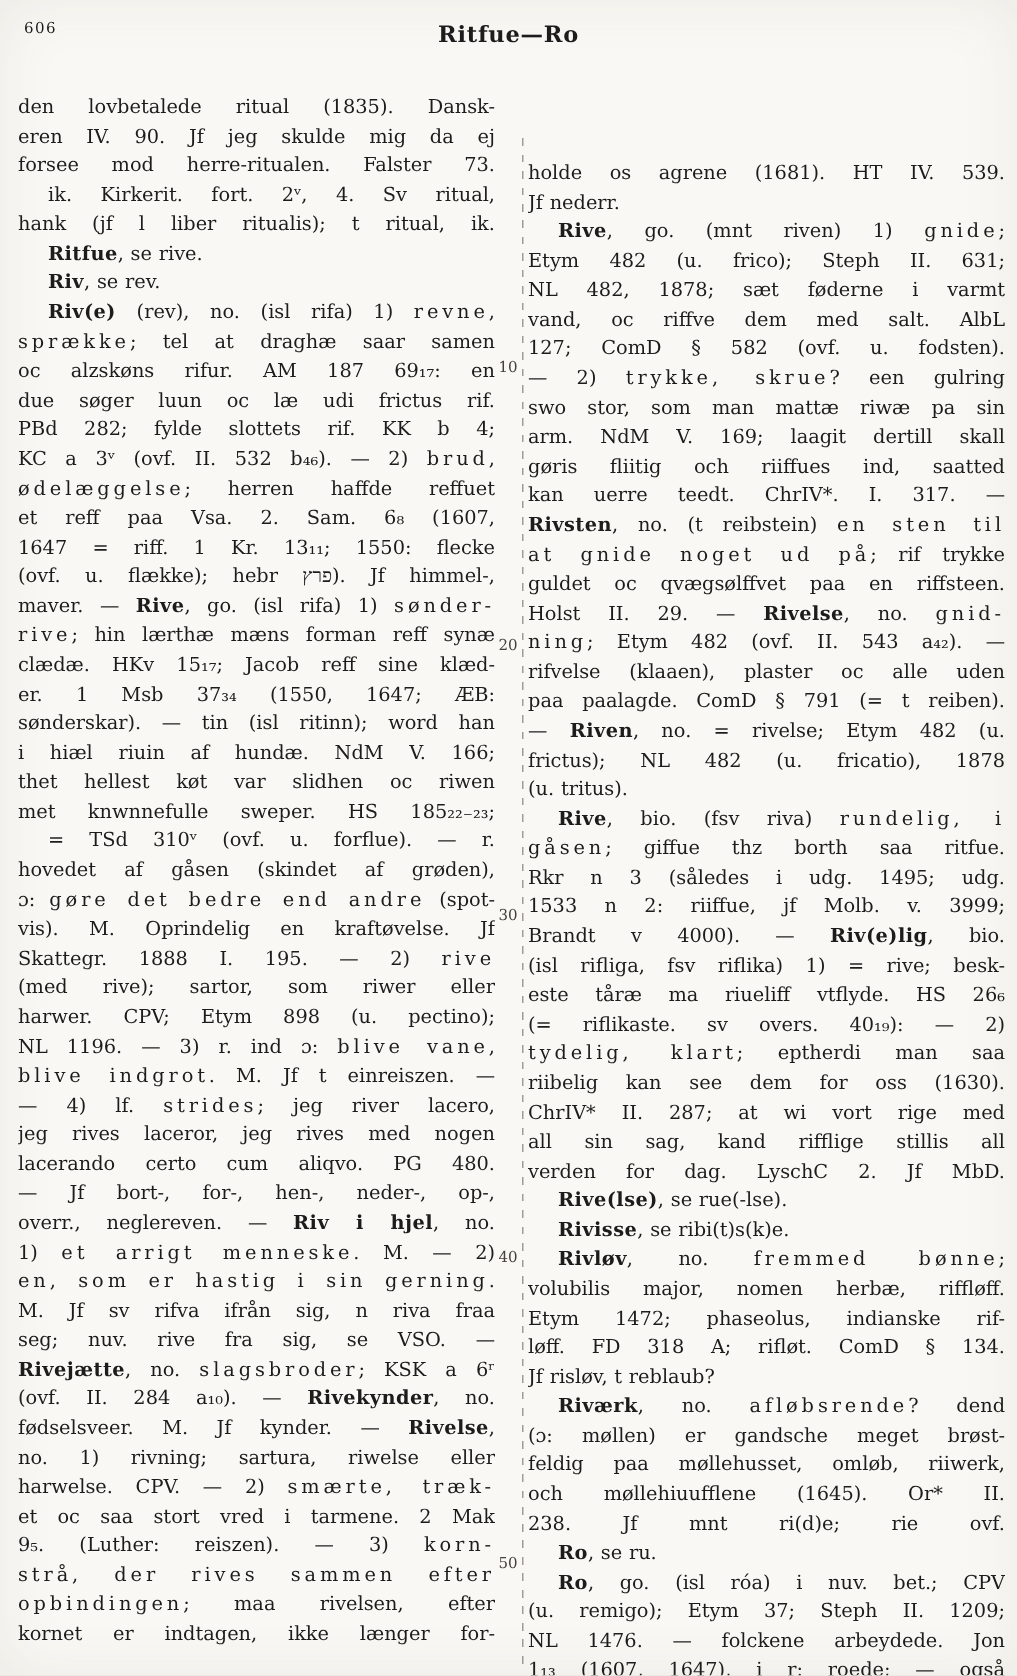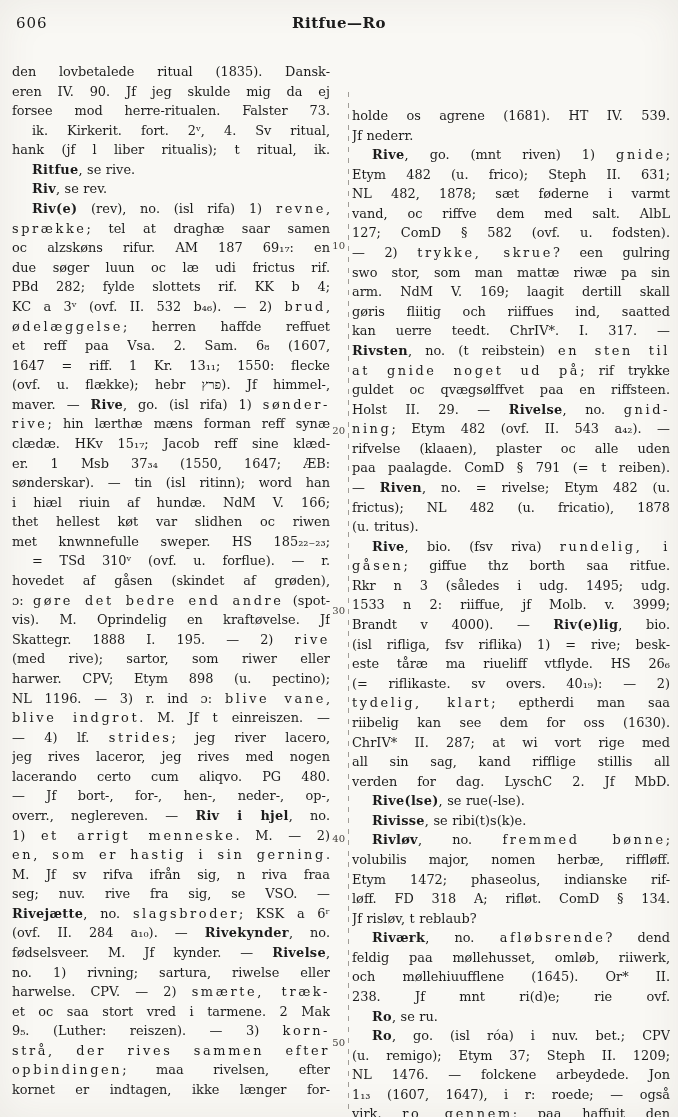--- a/index.html
+++ b/index.html
@@ -12,21 +12,21 @@
   .page{
     position:relative;
     width:678px;height:1117px;
     background:var(--paper);
     color:var(--ink);
     font-family:"DejaVu Serif","Liberation Serif",serif;
     overflow:hidden;
     box-shadow:inset 0 0 40px rgba(90,80,60,.08);
   }
   .hdr{position:absolute;top:12px;left:0;width:100%;height:26px;}
-  .pagenum{position:absolute;left:16px;top:2px;font-size:15px;letter-spacing:1px;color:var(--ink);}
+  .pagenum{position:absolute;left:16px;top:2px;font-size:10px;letter-spacing:1px;color:var(--ink);}
   .runhead{position:absolute;left:0;top:2px;width:100%;text-align:center;font-weight:bold;font-size:15px;letter-spacing:.5px;}
   .body{
     position:absolute;top:62px;left:12px;right:8px;bottom:0;
     display:flex;
   }
   .col{width:318px;flex:0 0 318px;}
   .col.right{flex:1 1 auto;width:auto;margin-top:44px;}
   .gutter{position:relative;width:22px;flex:0 0 22px;}
   .gutter .vrule{
     position:absolute;top:30px;bottom:6px;right:3px;width:1px;
@@ -160,20 +160,21 @@
         <div class="line"><span>all sin sag, kand rifflige stillis all</span></div>
         <div class="line"><span>verden for dag. LyschC 2. Jf MbD.</span></div>
         <div class="line short indent"><span class="hw">Rive(lse)</span><span>, se rue(-lse).</span></div>
         <div class="line short indent"><span class="hw">Rivisse</span><span>, se ribi(t)s(k)e.</span></div>
         <div class="line indent"><span class="hw">Rivløv</span><span>, no. </span><span class="sp">fremmed bønne</span><span>;</span></div>
         <div class="line"><span>volubilis major, nomen herbæ, riffløff.</span></div>
         <div class="line"><span>Etym 1472; phaseolus, indianske rif-</span></div>
         <div class="line"><span>løff. FD 318 A; rifløt. ComD § 134.</span></div>
         <div class="line short"><span>Jf risløv, t reblaub?</span></div>
         <div class="line indent"><span class="hw">Riværk</span><span>, no. </span><span class="sp">afløbsrende</span><span>? dend</span></div>
+        <div class="line"><span>(ɔ: møllen) er gandsche meget brøst-</span></div>
         <div class="line"><span>feldig paa møllehusset, omløb, riiwerk,</span></div>
         <div class="line"><span>och møllehiuufflene (1645). Or* II.</span></div>
         <div class="line"><span>238. Jf mnt ri(d)e; rie ovf.</span></div>
         <div class="line short indent"><span class="hw">Ro</span><span>, se ru.</span></div>
         <div class="line indent"><span class="hw">Ro</span><span>, go. (isl róa) i nuv. bet.; CPV</span></div>
         <div class="line"><span>(u. remigo); Etym 37; Steph II. 1209;</span></div>
         <div class="line"><span>NL 1476. — folckene arbeydede. Jon</span></div>
         <div class="line"><span>1₁₃ (1607, 1647), i r: roede; — også</span></div>
         <div class="line"><span>virk. </span><span class="sp">ro gennem</span><span>; paa haffuit den</span></div>
         <div class="line"><span>stercke bølge at roe. DgF II. 34 b.</span></div>

